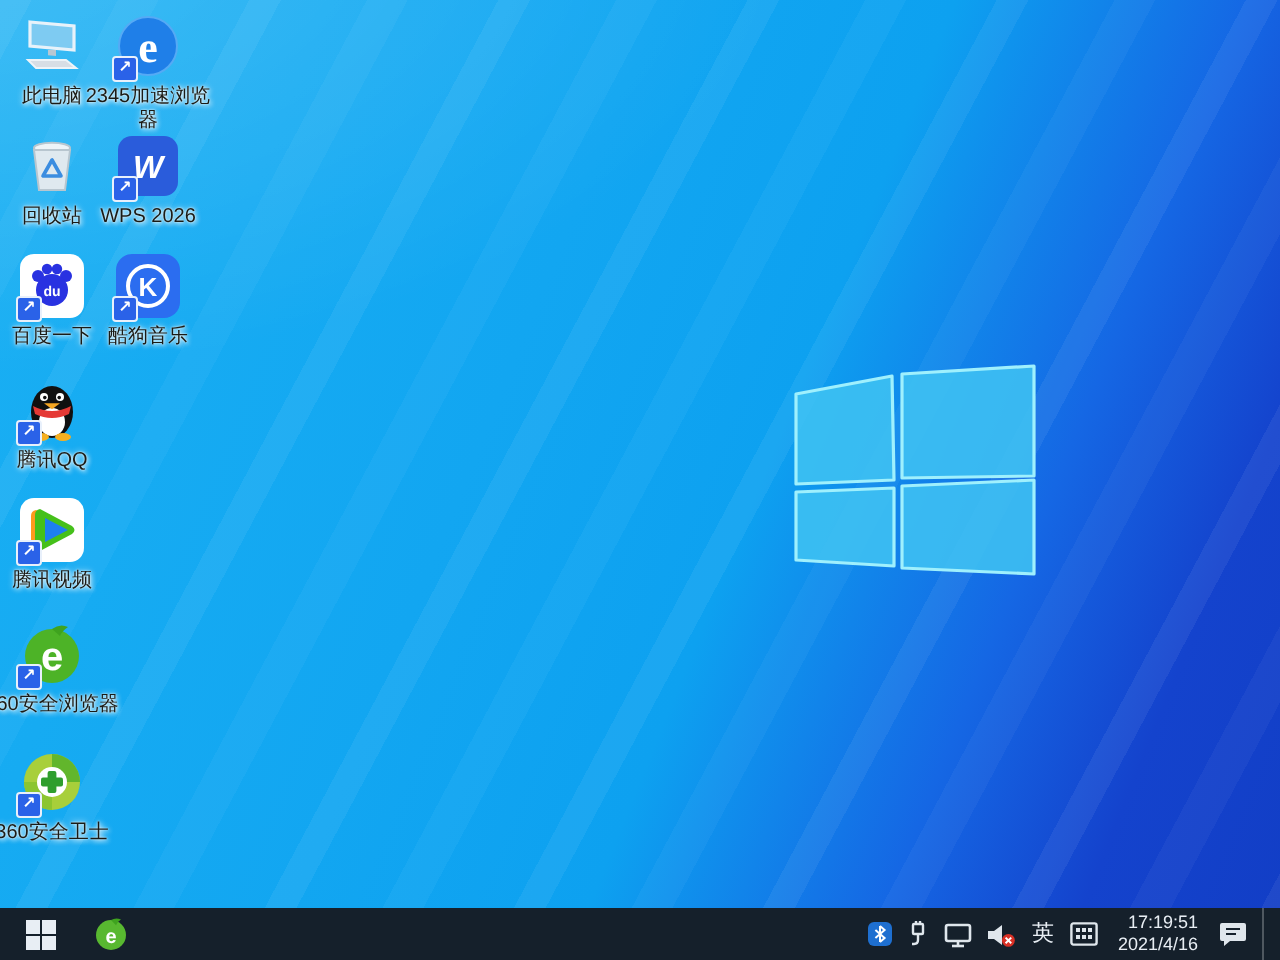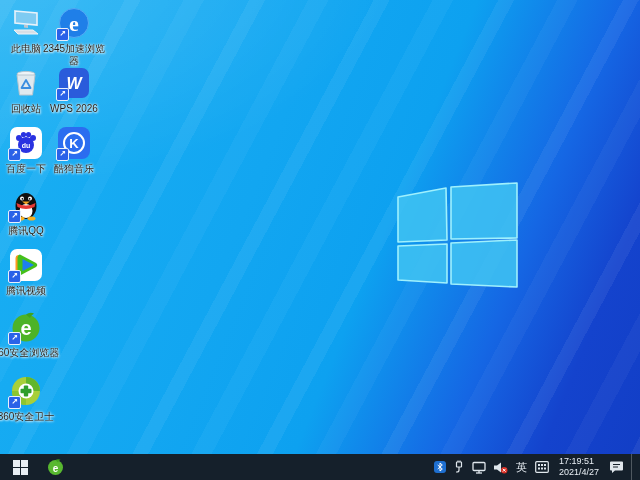--- a/index.html
+++ b/index.html
@@ -35,21 +35,21 @@
   .r5{top:248px;} .r6{top:310px;} .r7{top:374px;}
 
   
   .taskbar{position:absolute;left:0;top:454px;width:640px;height:26px;
     background:#15202b;display:flex;align-items:center;}
   .startbtn{width:40px;height:26px;display:flex;align-items:center;justify-content:center;}
   .tb-app{width:30px;height:26px;display:flex;align-items:center;justify-content:center;}
   .tray{position:absolute;right:0;top:0;height:26px;display:flex;align-items:center;gap:7px;padding-right:4px;}
   .trayicon{display:flex;align-items:center;justify-content:center;height:26px;}
   .ime{color:#e8eef4;font-size:11px;line-height:26px;padding:0 1px;}
-  .clock{color:#e8eef4;font-size:9px;line-height:11px;padding:0 3px;}
+  .clock{color:#e8eef4;font-size:9px;line-height:11px;text-align:right;padding:0 3px;}
   .showdesk{width:4px;height:26px;border-left:1px solid rgba(255,255,255,.25);}
 </style>
 </head>
 <body>
 
 <div class="desktop">
   <div class="rays"></div>
 
   <svg class="winlogo" width="640" height="454">
     <g stroke="#9ff0fd" stroke-width="1.6" fill="#3fc2f3" fill-opacity="0.88" stroke-linejoin="round">
@@ -257,21 +257,21 @@
             <rect x="9" y="3" width="2" height="2"></rect>
           <rect x="3" y="6.5" width="2" height="2"></rect>
             <rect x="6" y="6.5" width="2" height="2"></rect>
             <rect x="9" y="6.5" width="2" height="2"></rect>
         </g>
       </svg>
     </div>
 
     <div class="clock">
       <div>17:19:51</div>
-      <div>2021/4/27</div>
+      <div>2021/4/16</div>
     </div>
 
     <div class="trayicon">
       <svg width="15" height="14" viewBox="0 0 15 14">
         <path d="M2 1.5 h11 a1 1 0 0 1 1 1 v7 a1 1 0 0 1 -1 1 h-7 l-3 2.5 v-2.5 h-1 a1 1 0 0 1 -1 -1 v-7 a1 1 0 0 1 1 -1 z" fill="#dfe6ec"></path>
         <line x1="4" y1="4.5" x2="11" y2="4.5" stroke="#15202b" stroke-width="1"></line>
         <line x1="4" y1="7" x2="9" y2="7" stroke="#15202b" stroke-width="1"></line>
       </svg>
     </div>
 

